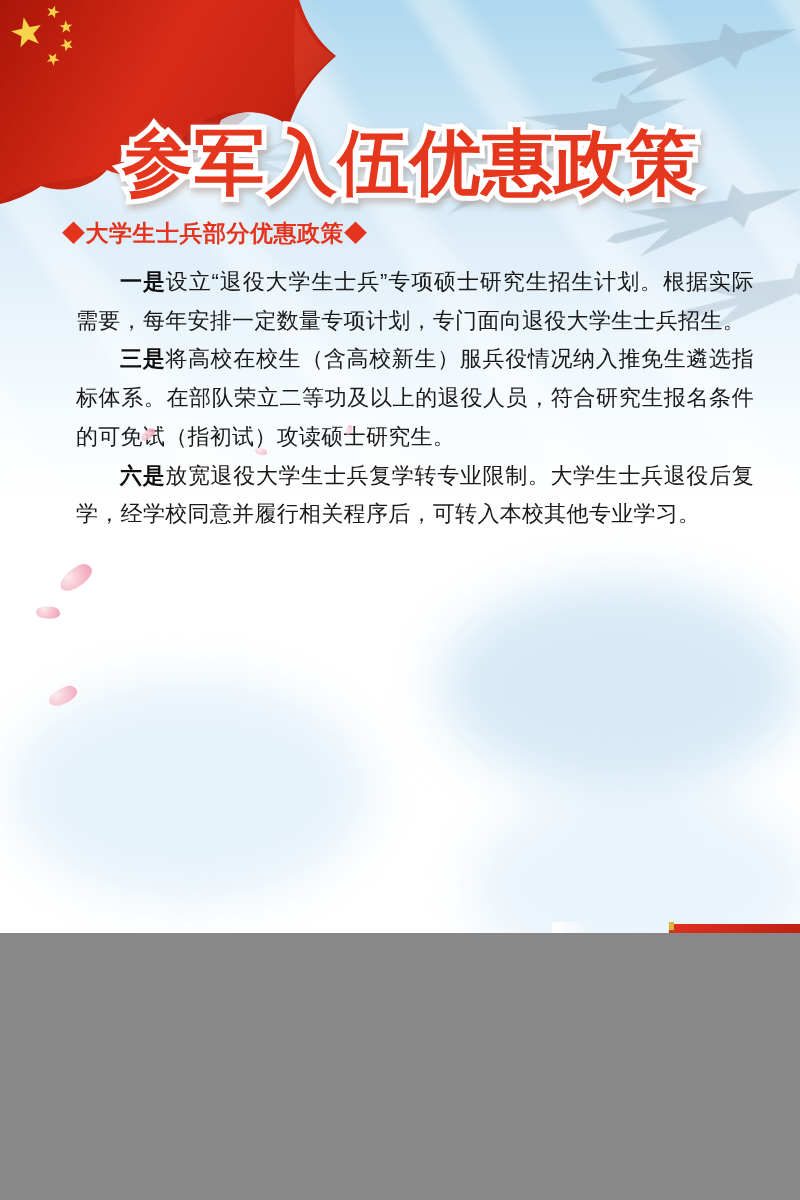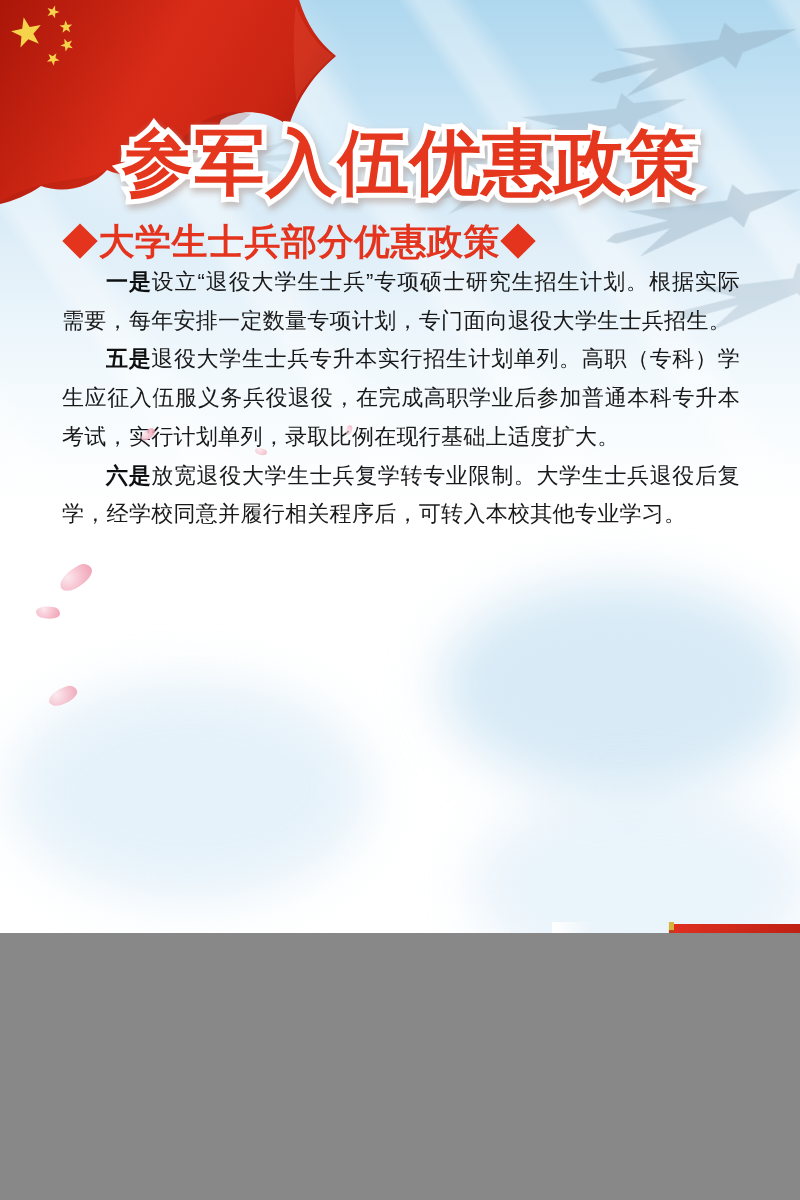--- a/index.html
+++ b/index.html
@@ -32,23 +32,23 @@
   .flag{position:absolute;left:-4px;top:-4px;z-index:3;}
   
   .title-wrap{position:absolute;left:108px;top:116px;width:604px;height:94px;z-index:4;
     filter:drop-shadow(2px 4px 3px rgba(150,115,100,.45));}
   .title-layer{position:absolute;inset:0;text-align:center;white-space:nowrap;
     font-size:71px;line-height:94px;font-weight:900;letter-spacing:1px;}
   .title-back{color:#fff;-webkit-text-stroke:10px #fff;text-shadow:0 0 9px rgba(255,255,255,.95);}
   .title-front{color:#e5371e;}
   
   .section-header{position:absolute;left:62px;top:218px;z-index:4;
-    font-size:36px;font-weight:900;letter-spacing:.5px;color:#e5341e;}
-  
-  .content{position:absolute;left:62px;top:263px;width:678px;z-index:4;}
+    font-size:23px;font-weight:900;letter-spacing:.5px;color:#e5341e;}
+  
+  .content{position:absolute;left:76px;top:263px;width:678px;z-index:4;}
   .content p{margin:0;text-indent:2em;font-size:22px;line-height:38.7px;
     text-align:justify;color:#191919;font-weight:500;letter-spacing:.3px;}
   .content .lead{font-weight:900;color:#0f0f0f;}
   
   .petal{position:absolute;z-index:5;border-radius:72% 28% 65% 35% / 60% 45% 55% 40%;
     background:radial-gradient(circle at 30% 30%,#fbe3ea 0%,#f4afc0 55%,#ec8aa2 100%);opacity:.85;}
   
   .tiananmen{position:absolute;left:0;top:1000px;z-index:5;}
   .guards{position:absolute;left:552px;top:922px;z-index:6;}
   .skyline{position:absolute;left:150px;top:1005px;z-index:7;}
@@ -120,21 +120,21 @@
 
   <div class="title-wrap">
     <div class="title-layer title-back">参军入伍优惠政策</div>
     <div class="title-layer title-front">参军入伍优惠政策</div>
   </div>
 
   <div class="section-header">◆大学生士兵部分优惠政策◆</div>
 
   <div class="content">
     <p><span class="lead">一是</span><span>设立“退役大学生士兵”专项硕士研究生招生计划。根据实际需要，每年安排一定数量专项计划，专门面向退役大学生士兵招生。</span></p>
-    <p><span class="lead">五是</span><span>退役大学生士兵专升本实行招生计划单列。高职（专科）学生应征入伍服义务兵役退役，在完成高职学业后参加普通本科专升本考试，实行计划单列，录取比例在现行基础上适度扩大。</span></p>
+    <p><span class="lead">三是</span><span>将高校在校生（含高校新生）服兵役情况纳入推免生遴选指标体系。在部队荣立二等功及以上的退役人员，符合研究生报名条件的可免试（指初试）攻读硕士研究生。</span></p>
     <p><span class="lead">六是</span><span>放宽退役大学生士兵复学转专业限制。大学生士兵退役后复学，经学校同意并履行相关程序后，可转入本校其他专业学习。</span></p>
   </div>
 
   <div class="petal" style="left:140px;top:430px;width:16px;height:9px;transform:rotate(-30deg);"></div>
   <div class="petal" style="left:255px;top:448px;width:12px;height:7px;transform:rotate(25deg);opacity:.6;"></div>
   <div class="petal" style="left:344px;top:427px;width:10px;height:6px;transform:rotate(-60deg);opacity:.6;"></div>
   <div class="petal" style="left:58px;top:568px;width:36px;height:19px;transform:rotate(-28deg);"></div>
   <div class="petal" style="left:36px;top:606px;width:24px;height:13px;transform:rotate(12deg);"></div>
   <div class="petal" style="left:48px;top:688px;width:30px;height:16px;transform:rotate(-18deg);opacity:.75;"></div>
 

